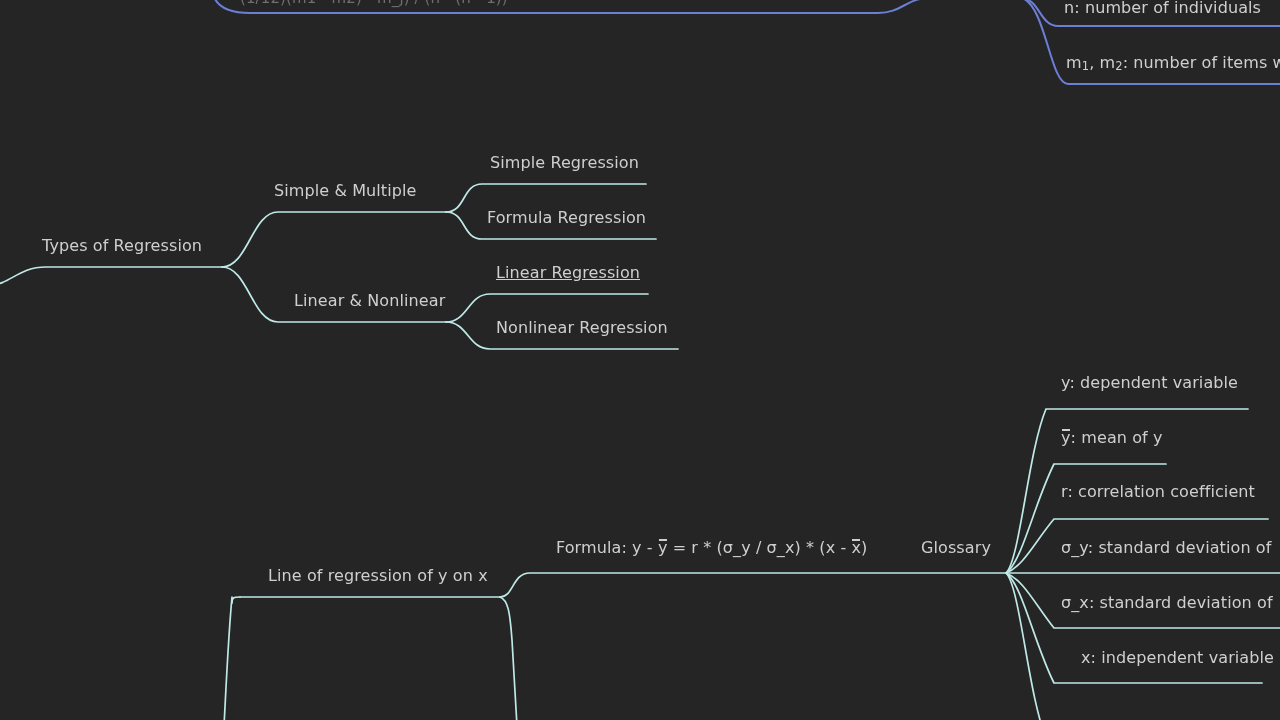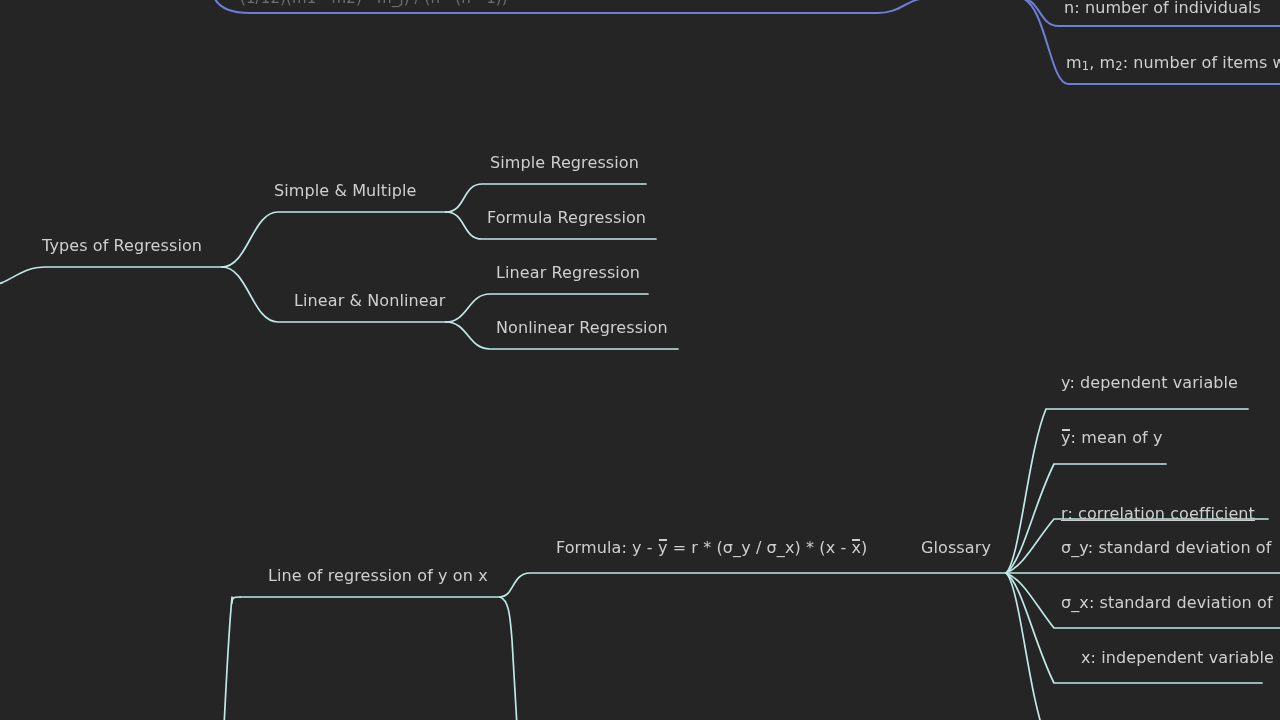--- a/index.html
+++ b/index.html
@@ -112,35 +112,35 @@
   <div class="node-label" style="left:42px; top:238px;">Types of Regression</div>
 
   <div class="node-label" style="left:274px; top:183px;">Simple &amp; Multiple</div>
 
   <div class="node-label" style="left:274px; top:293px;margin-left:20px;">Linear &amp; Nonlinear</div>
 
   <div class="node-label" style="left:490px; top:155px;">Simple Regression</div>
 
   <div class="node-label" style="left:487px; top:210px;">Formula Regression</div>
 
-  <div class="node-label" style="left:496px; top:265px;">Linear Regression</div>
+  <div class="node-label" style="left:496px; top:265px;text-decoration:underline;">Linear Regression</div>
 
   <div class="node-label" style="left:496px; top:320px;">Nonlinear Regression</div>
 
   <div class="node-label" style="left:268px; top:568px;">Line of regression of y on x</div>
 
   <div class="node-label" style="left:556px; top:540px;"><span>Formula: y - </span><span class="ov"><span class="bar"></span><span>y</span></span><span> = r * (σ_y / σ_x) * (x - </span><span class="ov"><span class="bar"></span><span>x</span></span><span>)</span></div>
 
   <div class="node-label" style="left:921px; top:540px;">Glossary</div>
 
   <div class="node-label" style="left:1061px; top:375px;">y: dependent variable</div>
 
   <div class="node-label" style="left:1061px; top:430px;"><span class="ov"><span class="bar"></span><span>y</span></span><span>: mean of y</span></div>
 
-  <div class="node-label" style="left:1061px; top:506px;text-decoration:underline;">r: correlation coefficient</div>
+  <div class="node-label" style="left:1061px; top:484px;">r: correlation coefficient</div>
 
   <div class="node-label" style="left:1061px; top:540px;">σ_y: standard deviation of</div>
 
   <div class="node-label" style="left:1061px; top:595px;">σ_x: standard deviation of</div>
 
   <div class="node-label" style="left:1061px; top:650px;margin-left:20px;">x: independent variable</div>
 
   <div class="node-label" style="left:1061px; top:704px;margin-top:39px;"><span class="ov"><span class="bar"></span><span>x</span></span><span>: mean of x</span></div>
 
 </div>

